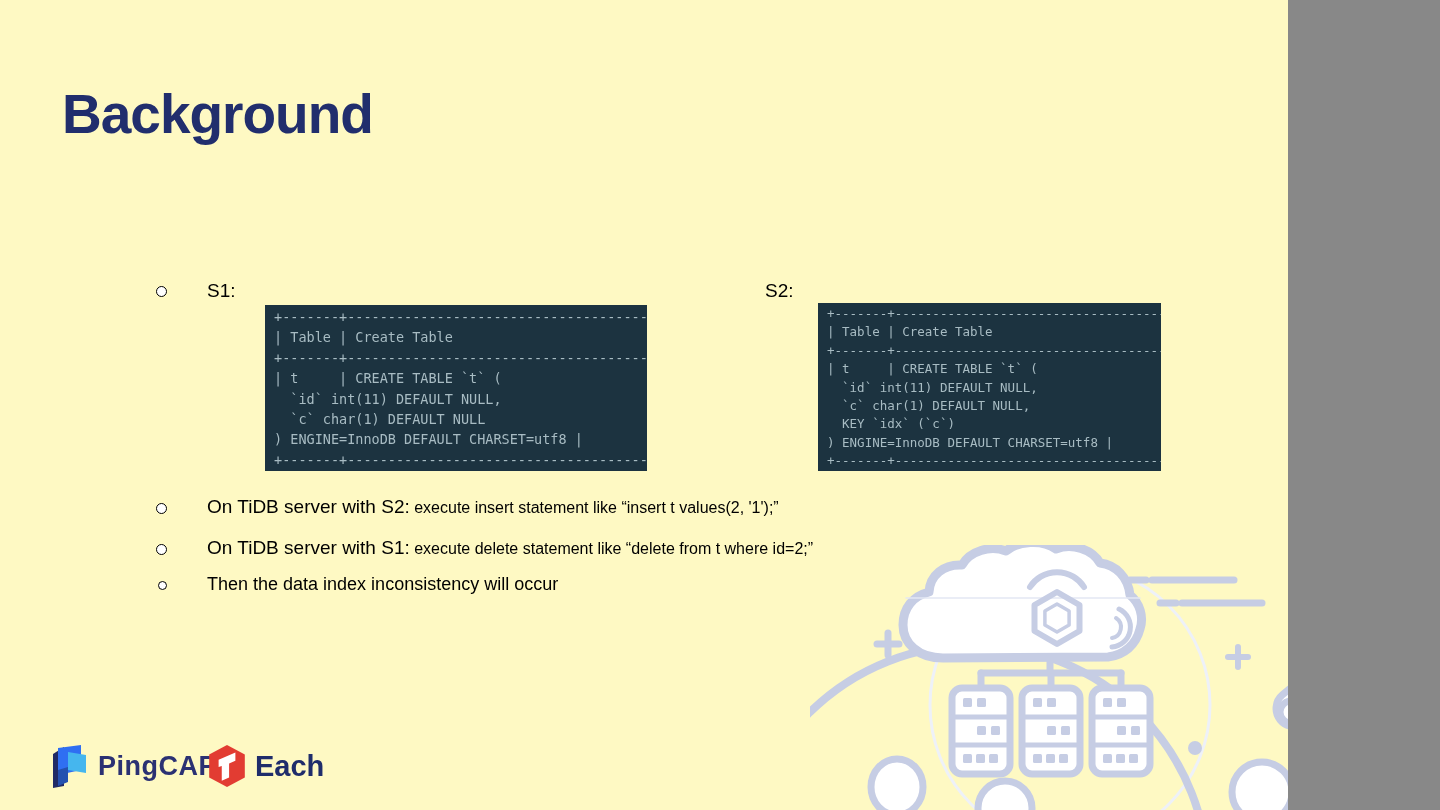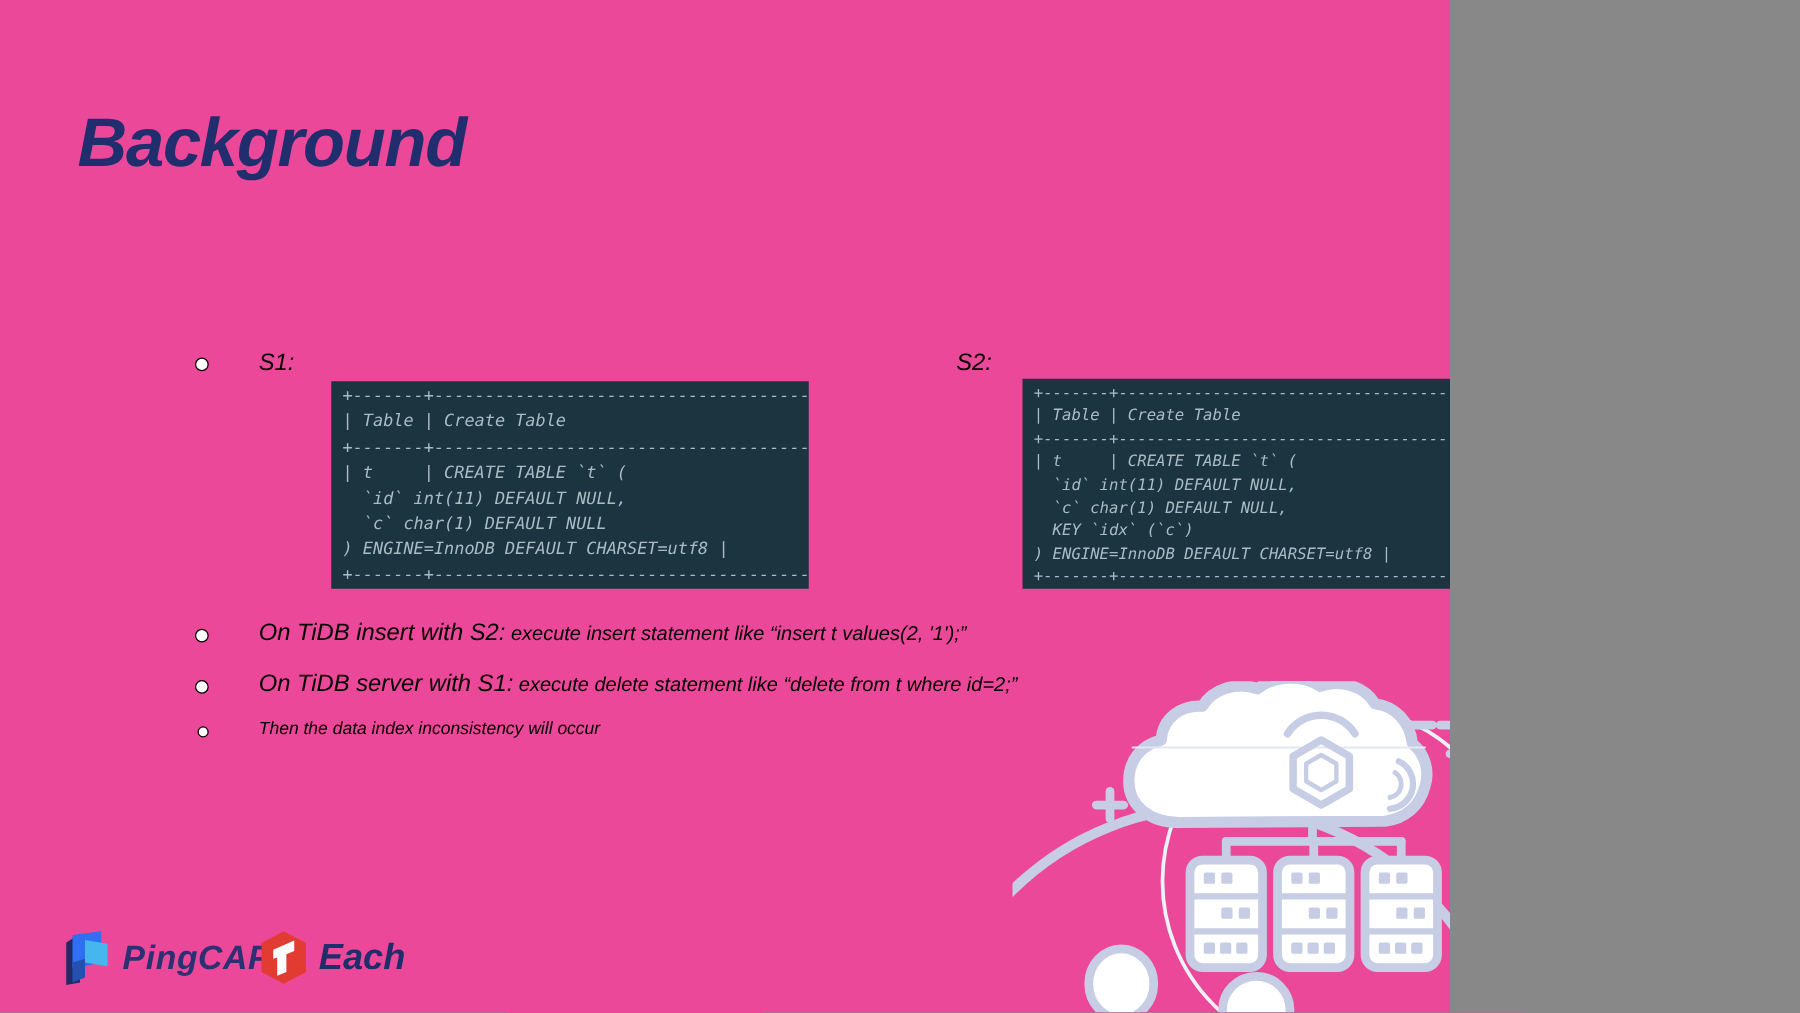--- a/index.html
+++ b/index.html
@@ -1,19 +1,19 @@
 <!DOCTYPE html>
 <html><head>
 <meta charset="utf-8">
 <style>
   * { box-sizing: border-box; }
   html,body { margin:0; padding:0; background:#888; }
   .slide {
-    position:relative; width:1160px; height:810px; background:#ec4899;
-    overflow:hidden; font-family:"Liberation Sans", sans-serif; color:#000;font-style:italic;
+    position:relative; width:1288px; height:810px; background:#fef9c3;
+    overflow:hidden; font-family:"Liberation Sans", sans-serif; color:#000;
   }
   .title {
     position:absolute; left:62px; top:82px; margin:0;
     font-size:55px; font-weight:700; letter-spacing:-1px; color:#212e6d;
   }
   
   .b-row { position:absolute; left:85px; display:flex; align-items:flex-start; }
   .b-dot { width:10px; height:10px; background:#000; border-radius:50%; margin-top:8px; flex:0 0 auto; }
   .b-txt { margin-left:41px; font-size:20px; line-height:26px; white-space:nowrap; }
   
@@ -68,31 +68,31 @@
 | t     | CREATE TABLE `t` (
   `id` int(11) DEFAULT NULL,
   `c` char(1) DEFAULT NULL,
   KEY `idx` (`c`)
 ) ENGINE=InnoDB DEFAULT CHARSET=utf8 |
 +-------+----------------------------------------------------------------------</pre>
   </div>
 
   <span class="c-dot" style="left:156px; top:503px;"></span>
   <div class="sub-row" style="top:496px;">
-    <span class="sub-lead">On TiDB insert with S2:</span><span class="sub-rest"> execute insert statement like “insert t values(2, '1');”</span>
+    <span class="sub-lead">On TiDB server with S2:</span><span class="sub-rest"> execute insert statement like “insert t values(2, '1');”</span>
   </div>
 
   <span class="c-dot" style="left:156px; top:544px;"></span>
   <div class="sub-row" style="top:537px;">
     <span class="sub-lead">On TiDB server with S1:</span><span class="sub-rest"> execute delete statement like “delete from t where id=2;”</span>
   </div>
 
   <span class="c-dot small" style="left:158px; top:581px;"></span>
   <div class="sub-row" style="top:574px;">
-    <span class="sub-lead" style="font-size:14px;">Then the data index inconsistency will occur</span>
+    <span class="sub-lead" style="font-size:18px;">Then the data index inconsistency will occur</span>
   </div>
 
   <svg id="deco" viewBox="0 0 630 265" aria-hidden="true">
     <g fill="none" stroke="#c6cde4" stroke-linecap="round" stroke-linejoin="round">
 
       <circle cx="260" cy="160" r="140" stroke="#eef1f8" stroke-width="3"></circle>
 
       <circle cx="164" cy="334" r="234" stroke-width="8"></circle>
 
       <ellipse cx="87" cy="242" rx="26" ry="28" fill="#fff" stroke-width="7"></ellipse>

